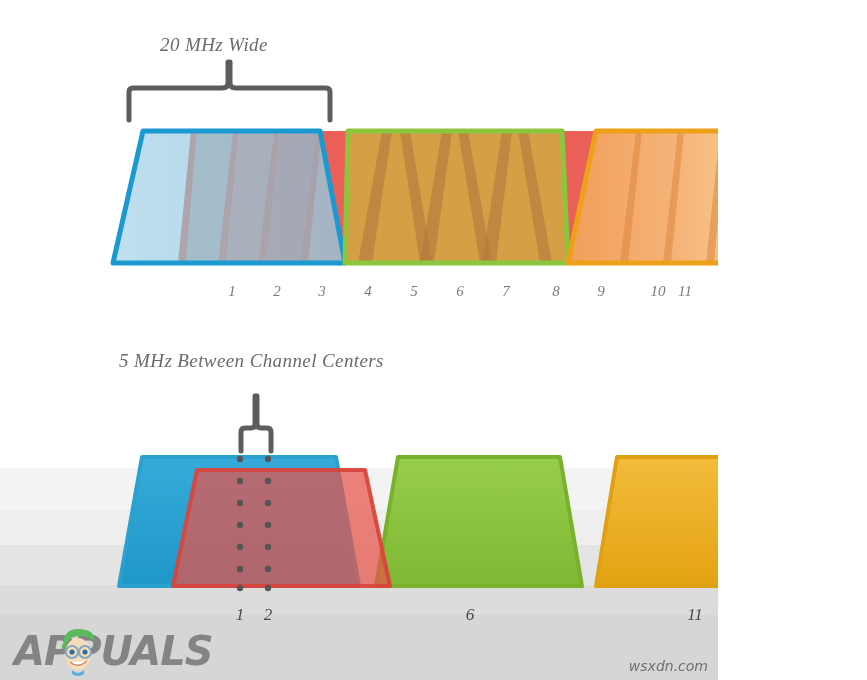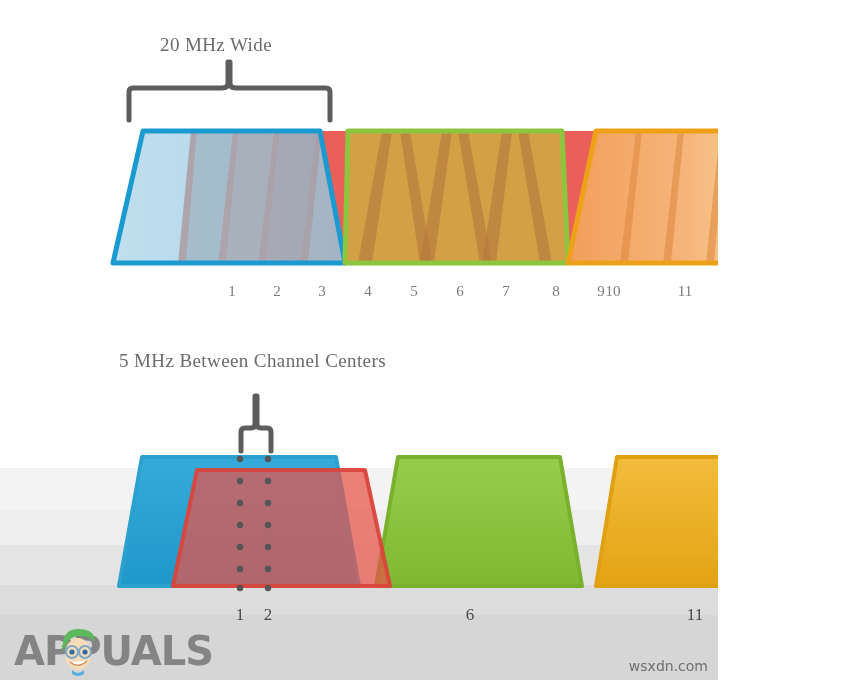--- a/index.html
+++ b/index.html
@@ -9,20 +9,21 @@
   }
   body {
     font-family: "Liberation Serif", "DejaVu Serif", serif;
   }
   #stage {
     position: relative;
     width: 718px;
     height: 680px;
     overflow: hidden;
     background: #ffffff;
+    font-style: italic;
   }
 
   
   .band {
     position: absolute;
     left: 0;
     width: 867px;
   }
   #band1 { top: 468px; height: 42px; background: #f3f3f3; }
   #band2 { top: 510px; height: 35px; background: #eeeeee; }
@@ -246,21 +247,21 @@
   <div id="top-channel-numbers">
       <div class="chan-num" style="left: 232px; top: 283px;">1</div>
       <div class="chan-num" style="left: 277px; top: 283px;">2</div>
       <div class="chan-num" style="left: 322px; top: 283px;">3</div>
       <div class="chan-num" style="left: 368px; top: 283px;">4</div>
       <div class="chan-num" style="left: 414px; top: 283px;">5</div>
       <div class="chan-num" style="left: 460px; top: 283px;">6</div>
       <div class="chan-num" style="left: 506px; top: 283px;">7</div>
       <div class="chan-num" style="left: 556px; top: 283px;">8</div>
       <div class="chan-num" style="left: 601px; top: 283px;">9</div>
-      <div class="chan-num" style="left: 613px; top: 283px;">10</div>
+      <div class="chan-num" style="left: 658px; top: 283px;">10</div>
       <div class="chan-num" style="left: 685px; top: 283px;">11</div>
     </div>
   <div id="bottom-channel-numbers">
       <div class="chan-num-bottom" style="left: 240px; top: 605px;">1</div>
       <div class="chan-num-bottom" style="left: 268px; top: 605px;">2</div>
       <div class="chan-num-bottom" style="left: 470px; top: 605px;">6</div>
       <div class="chan-num-bottom" style="left: 695px; top: 605px;">11</div>
     </div>
 
   <div id="logo">

